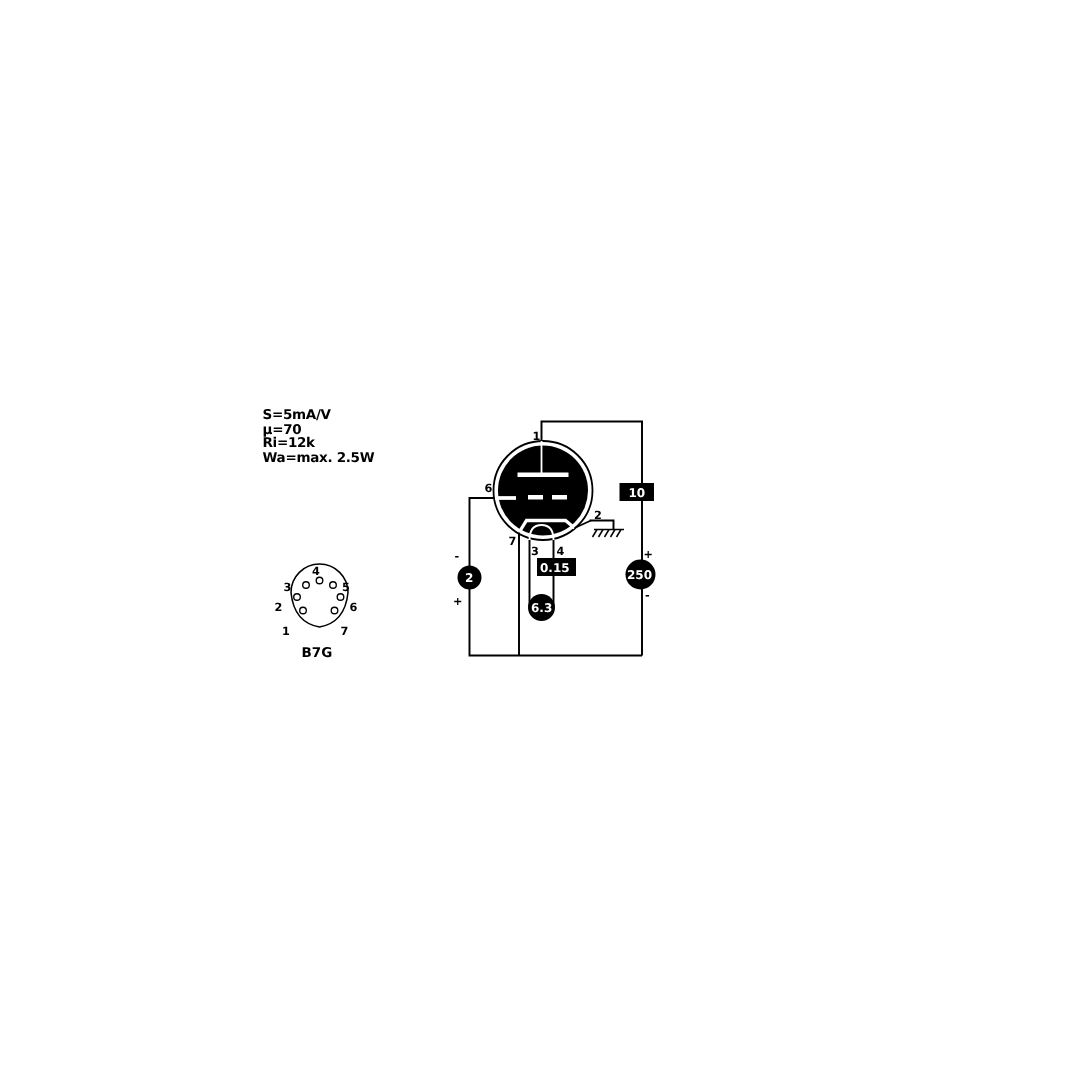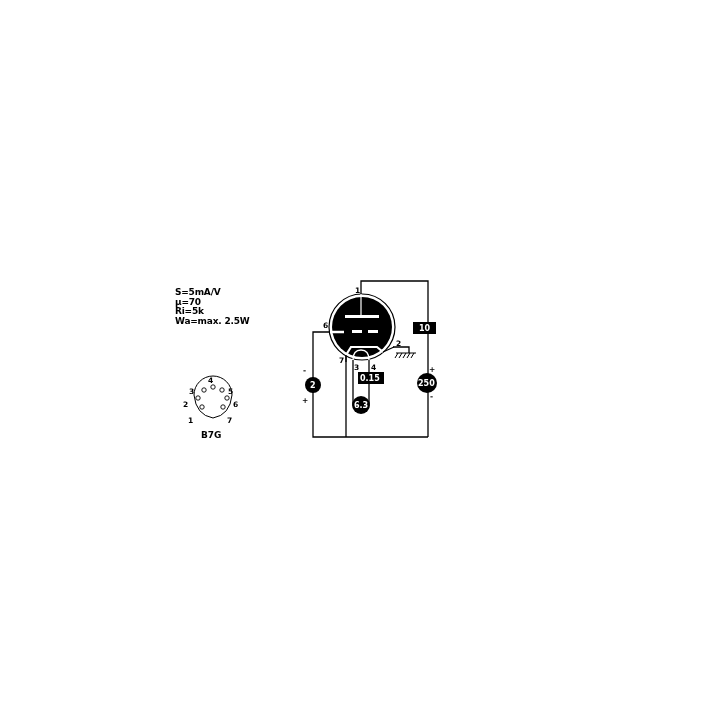--- a/index.html
+++ b/index.html
@@ -1,30 +1,30 @@
 <!DOCTYPE html>
 <html><head>
   <meta charset="utf-8">
   <style>
     html, body { margin: 0; padding: 0; background: #ffffff; }
     body { width: 720px; height: 720px; position: relative; overflow: hidden; font-family: "DejaVu Sans", sans-serif; }
-    .specs { position: absolute; left: 175px; top: 288px; font-size: 9px; line-height: 9.5px; color: #000; font-weight: bold; letter-spacing: -0.2px; }
+    .specs { position: absolute; left: 175px; top: 273px; font-size: 9px; line-height: 9.5px; color: #000; font-weight: bold; letter-spacing: -0.2px; }
     .specs div { white-space: nowrap; }
     svg { position: absolute; left: 0; top: 0; }
     .lbl { font-family: "DejaVu Sans", sans-serif; font-size: 7.5px; font-weight: bold; fill: #000; }
     .wlbl { font-family: "DejaVu Sans", sans-serif; font-size: 8px; font-weight: bold; fill: #fff; }
     .base-lbl { font-family: "DejaVu Sans", sans-serif; font-size: 9px; font-weight: bold; fill: #000; }
   </style>
 </head>
 <body>
 
 <div class="specs">
   <div>S=5mA/V</div>
   <div>μ=70</div>
-  <div>Ri=5k</div>
+  <div>Ri=12k</div>
   <div>Wa=max. 2.5W</div>
 </div>
 
 <svg width="720" height="720" viewBox="0 0 720 720">
 
   <g>
     <path d="M 194 395 A 17 17 0 1 1 232 395 Q 230 415 213 418 Q 196 415 194 395" fill="none" stroke="#000" stroke-width="1"></path>
     <circle cx="202" cy="407" r="2.2" fill="none" stroke="#000" stroke-width="0.9"></circle>
     <circle cx="198" cy="398" r="2.2" fill="none" stroke="#000" stroke-width="0.9"></circle>
     <circle cx="204" cy="390" r="2.2" fill="none" stroke="#000" stroke-width="0.9"></circle>

